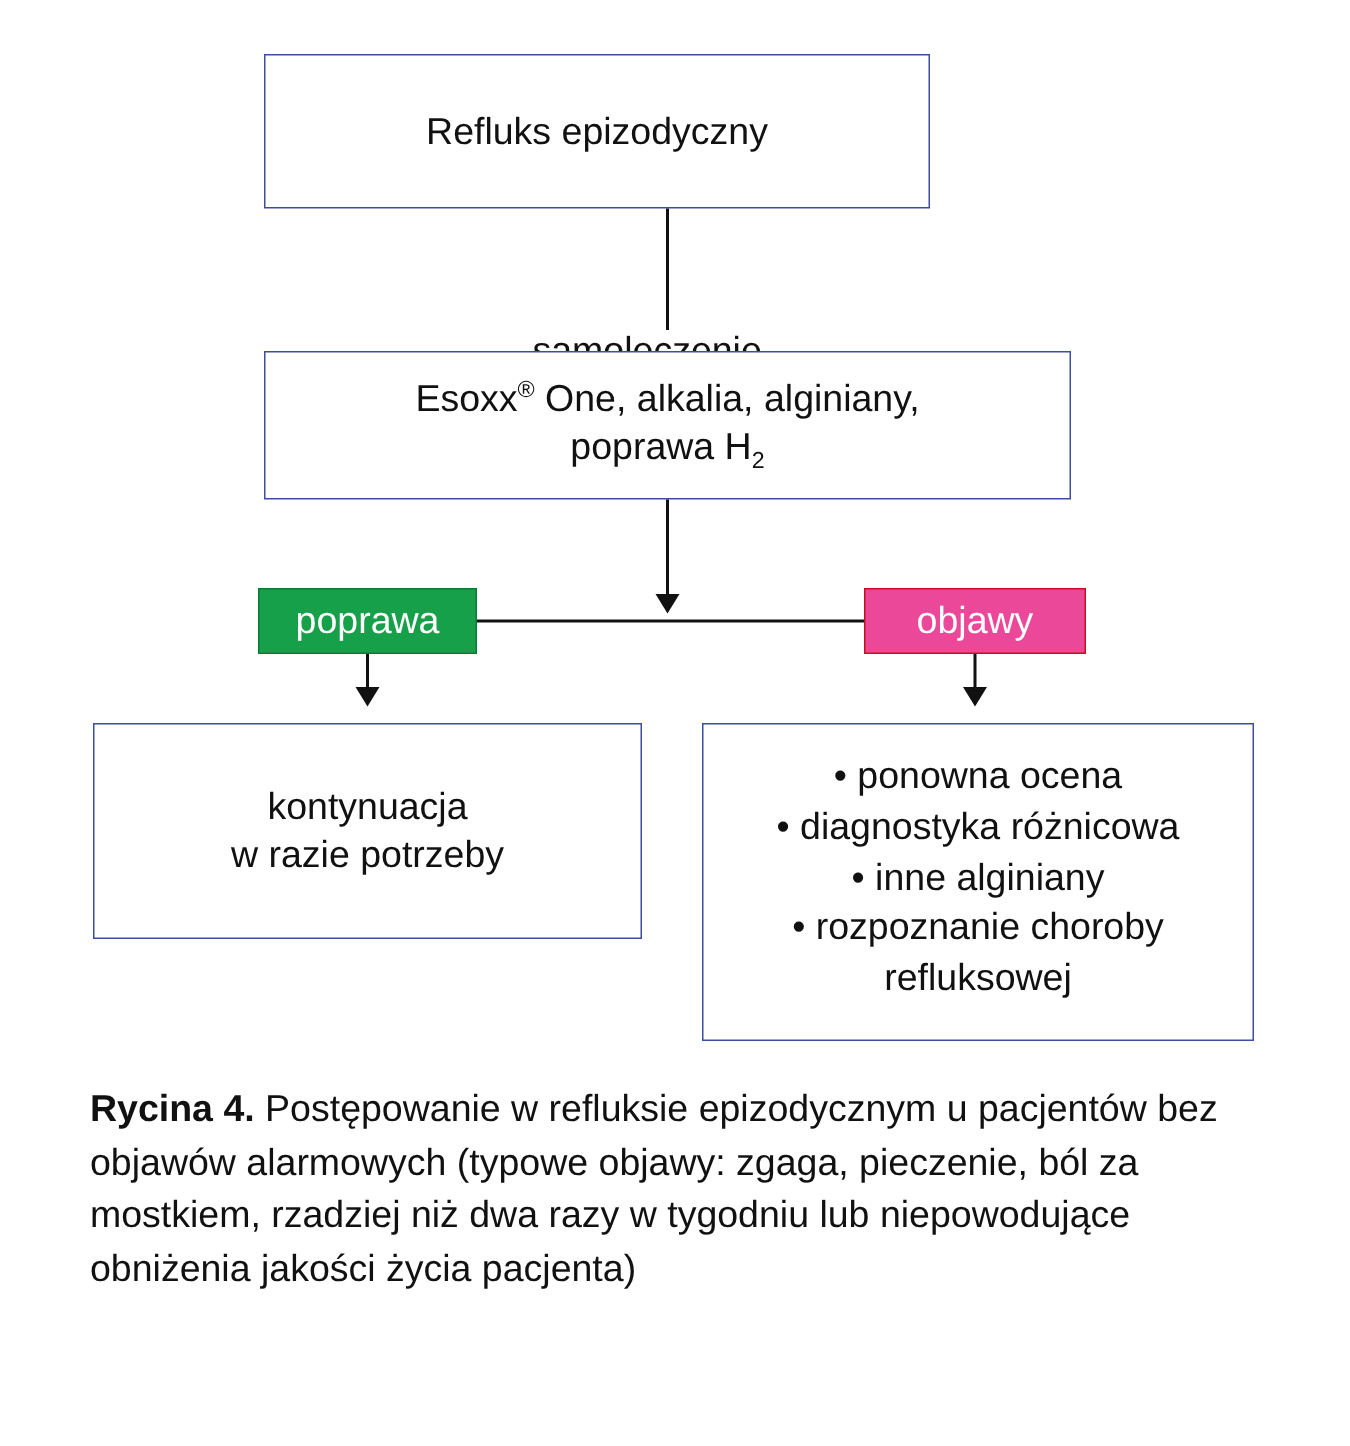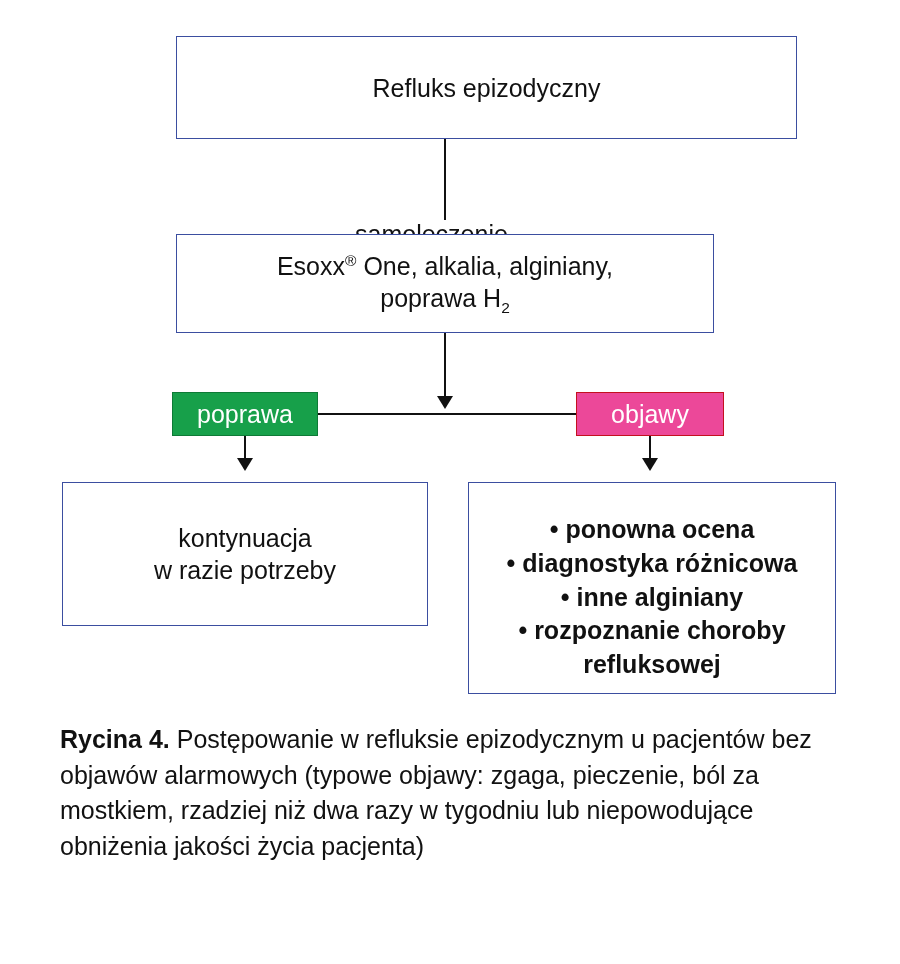--- a/index.html
+++ b/index.html
@@ -33,21 +33,21 @@
     border: 1.5px solid #3b4ea0;
     font-size: 25px;
     line-height: 1.28;
     color: #111111;
   }
 
   
   #node-reflux {
     left: 176px;
     top: 36px;
-    width: 621px;
+    width: 444px;
     height: 103px;
   }
 
   
   #node-treatment {
     left: 176px;
     top: 234px;
     width: 538px;
     height: 99px;
     padding: 0 30px;
@@ -88,25 +88,24 @@
   #node-actions {
     left: 468px;
     top: 482px;
     width: 368px;
     height: 212px;
     padding: 0 10px;
     display: block;
   }
 
   #node-actions .bullets {
-    margin: 16px;
+    margin: 4px;
     padding: 14px 0 0 0;
     list-style: none;
     text-align: center;
-    font-weight: bold;
   }
   #node-actions .bullets li {
     font-size: 25px;
     line-height: 1.35;
     white-space: nowrap;
   }
 
   .label-free {
     position: absolute;
     font-size: 25px;

